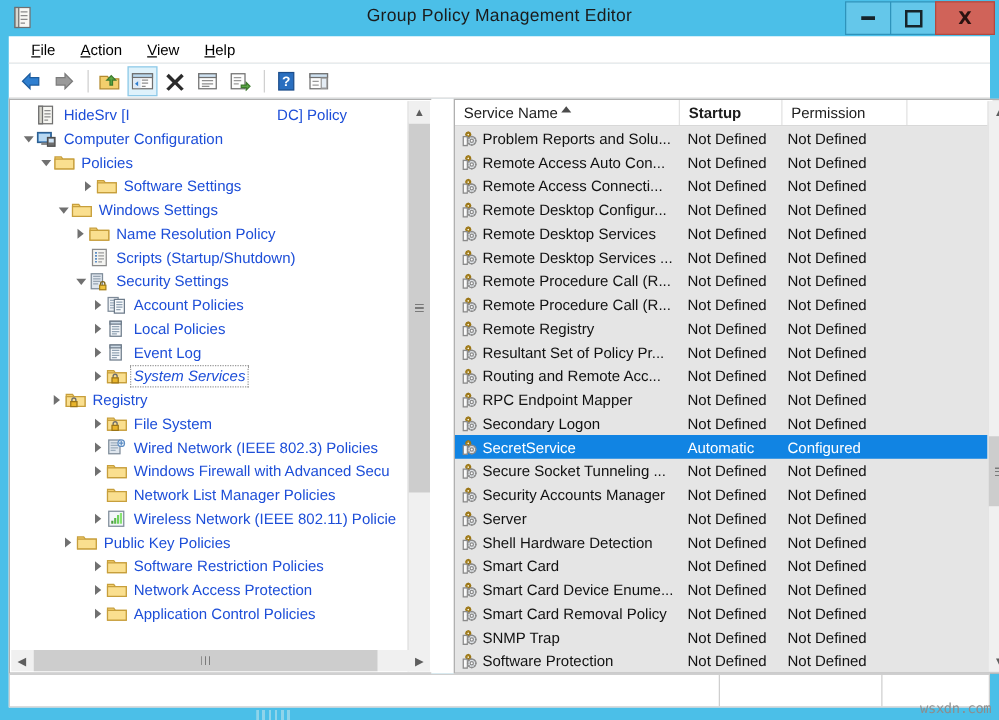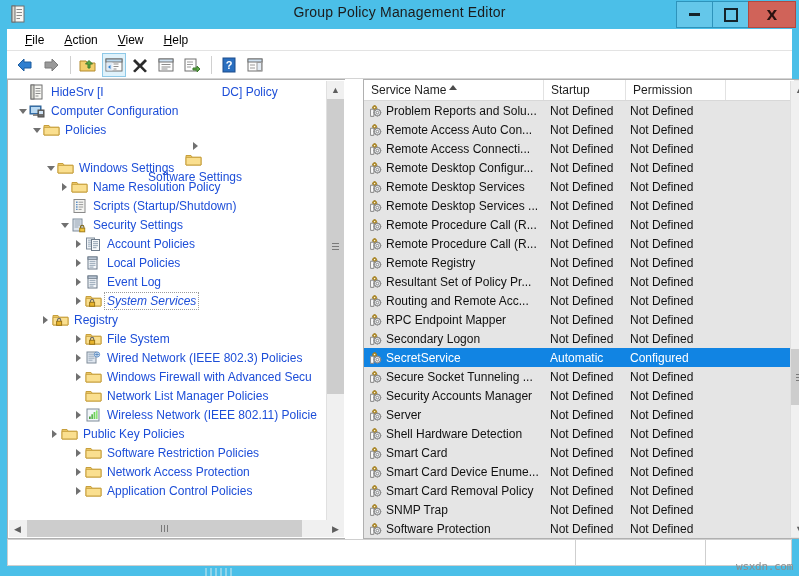--- a/index.html
+++ b/index.html
@@ -311,21 +311,21 @@
           <div class="trow" style="padding-left: 22px;">
             <span class="twist expanded">
               <i></i>
             </span>
             <span class="ticon"><svg width="17" height="16" viewBox="0 0 17 16">
                 <path d="M1 3.5h5l1.3 1.8H16V13H1Z" fill="#f3cf6d" stroke="#c79f3c"></path>
                 <path d="M1 5.3h15V13H1Z" fill="#fadf8f" stroke="#c79f3c"></path>
               </svg></span>
             <span class="tlabel">Policies</span>
           </div>
-          <div class="trow" style="padding-left: 56px; flex-direction: column;">
+          <div class="trow" style="padding-left: 56px;">
             <span class="twist collapsed">
               <i></i>
             </span>
             <span class="ticon"><svg width="17" height="16" viewBox="0 0 17 16">
                 <path d="M1 3.5h5l1.3 1.8H16V13H1Z" fill="#f3cf6d" stroke="#c79f3c"></path>
                 <path d="M1 5.3h15V13H1Z" fill="#fadf8f" stroke="#c79f3c"></path>
               </svg></span>
             <span class="tlabel">Software Settings</span>
           </div>
           <div class="trow" style="padding-left: 36px;">
@@ -540,21 +540,21 @@
         <div class="thumb" style="left:18px;width:275px;">
             <span class="grip" style="width:7px;height:7px;background:repeating-linear-gradient(to right,#7a7a7a 0 1px,transparent 1px 3px);"></span>
           </div>
         <div class="arrow right">▶</div>
       </div>
     </div>
 
     <div class="list-pane">
       <div class="lheader" id="lheader">
           <div class="hcell" style="width: 180px;"><span>Service Name</span><span class="sortarrow"></span></div>
-          <div class="hcell" style="width: 82px;"><span>Startup</span></div>
+          <div class="hcell" style="width: 82px; font-weight: bold;"><span>Startup</span></div>
           <div class="hcell" style="width: 100px;"><span>Permission</span></div>
           <div class="hcell" style="width: 68px; border-right: none;"></div>
         </div>
       <div class="lbody" id="lbody">
           <div class="lrow">
             <span class="licon"><svg width="18" height="16" viewBox="0 0 18 16">
                 <path d="M7.2 3.2 8.6 2.6 10 3.2 10.6 4.6 10 6 8.6 6.6 7.2 6 6.6 4.6Z" fill="#f0c43c" stroke="#9a7516"></path>
                 <circle cx="8.6" cy="4.6" r="1.2" fill="#fff8dd" stroke="#9a7516"></circle>
                 <path d="M4.6 6.2h3.2v7.2H4.6Z" fill="#e8e8e8" stroke="#8a8a8a"></path>
                 <path d="M5.2 7.2h2v5.2h-2Z" fill="#fafafa"></path>

